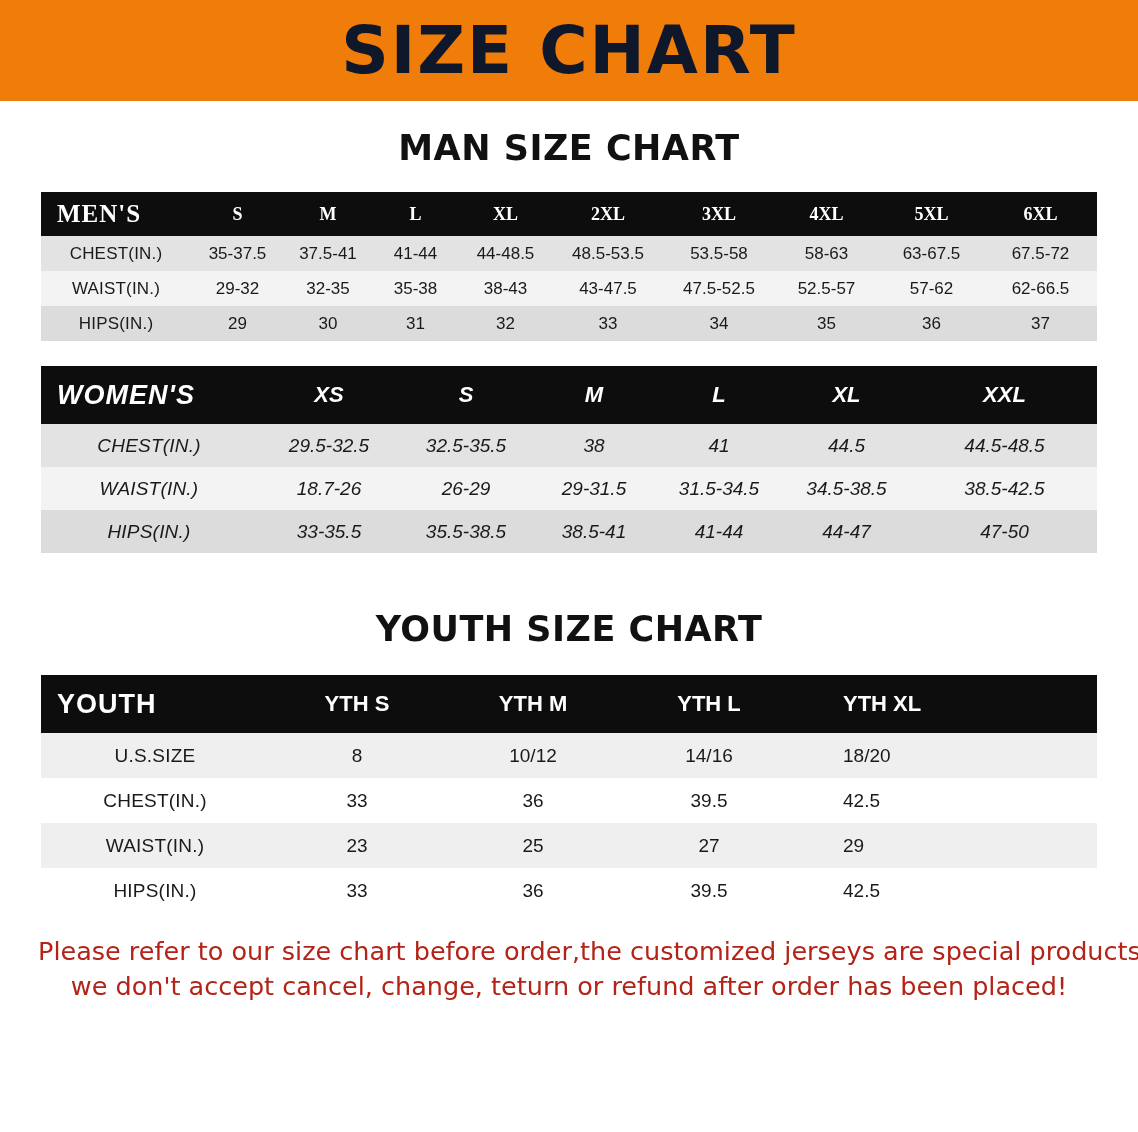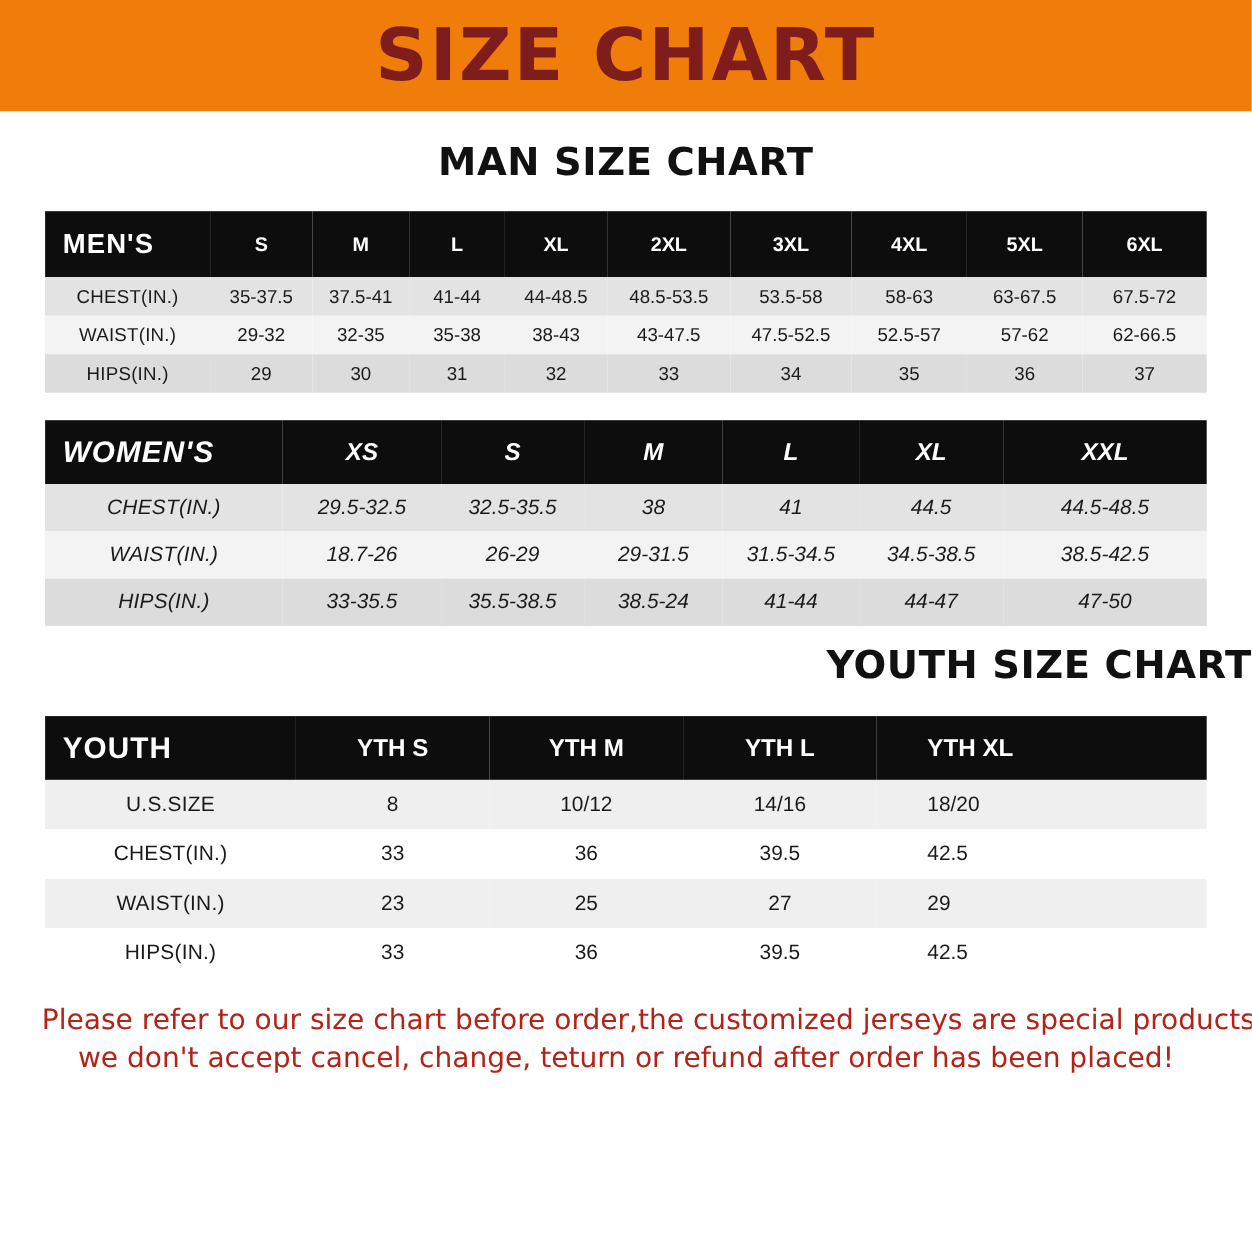--- a/index.html
+++ b/index.html
@@ -26,35 +26,35 @@
     background: #f07c0a;
     display: flex;
     align-items: center;
     justify-content: center;
   }
   .banner-title {
     font-family: "DejaVu Sans", sans-serif;
     font-weight: bold;
     font-size: 66px;
     letter-spacing: 2px;
-    color: #7f1d1d;
+    color: #0f172a;
     line-height: 1;
   }
   
   .section-title {
     text-align: center;
     font-family: "DejaVu Sans", sans-serif;
     font-weight: bold;
     font-size: 35px;
     letter-spacing: 0.5px;
     color: #111111;
   }
   #man-title { margin-top: 27px; text-align: center; }
   #women-title { margin-top: 30px; }
-  #youth-title { margin-top: 16px; text-align: right; }
+  #youth-title { margin-top: 56px; }
 
   
   table {
     border-collapse: collapse;
     table-layout: fixed;
     margin-left: 41px;
     margin-right: 41px;
     width: 1056px;
     font-family: "Liberation Sans", sans-serif;
   }
@@ -77,21 +77,21 @@
   td {
     text-align: center;
     color: #1a1a1a;
     padding: 0;
   }
   td.rowlabel {
     letter-spacing: 0.2px;
   }
 
   
-  .men thead th { height: 60px; font-size: 18px; }
+  .men thead th { height: 44px; font-size: 18px; font-family: Liberation Serif, serif; }
   .men thead th.label { font-size: 25px; }
   .men td { height: 35px; font-size: 17px; }
   .men tbody tr:nth-child(odd) { background: #e3e3e3; }
   .men tbody tr:nth-child(even) { background: #f3f3f3; }
   .men tbody tr:nth-child(3) { background: #dcdcdc; }
 
   
   .women thead th { height: 58px; font-size: 22px; }
   .women thead th.label { font-size: 27px; }
   .women td { height: 43px; font-size: 19px; }
@@ -233,21 +233,21 @@
         <td>26-29</td>
         <td>29-31.5</td>
         <td>31.5-34.5</td>
         <td>34.5-38.5</td>
         <td>38.5-42.5</td>
       </tr>
       <tr>
         <td class="rowlabel">HIPS(IN.)</td>
         <td>33-35.5</td>
         <td>35.5-38.5</td>
-        <td>38.5-24</td>
+        <td>38.5-41</td>
         <td>41-44</td>
         <td>44-47</td>
         <td>47-50</td>
       </tr>
     </tbody>
   </table>
 
   <div class="section-title" id="youth-title">YOUTH SIZE CHART</div>
 
   <table class="youth">

